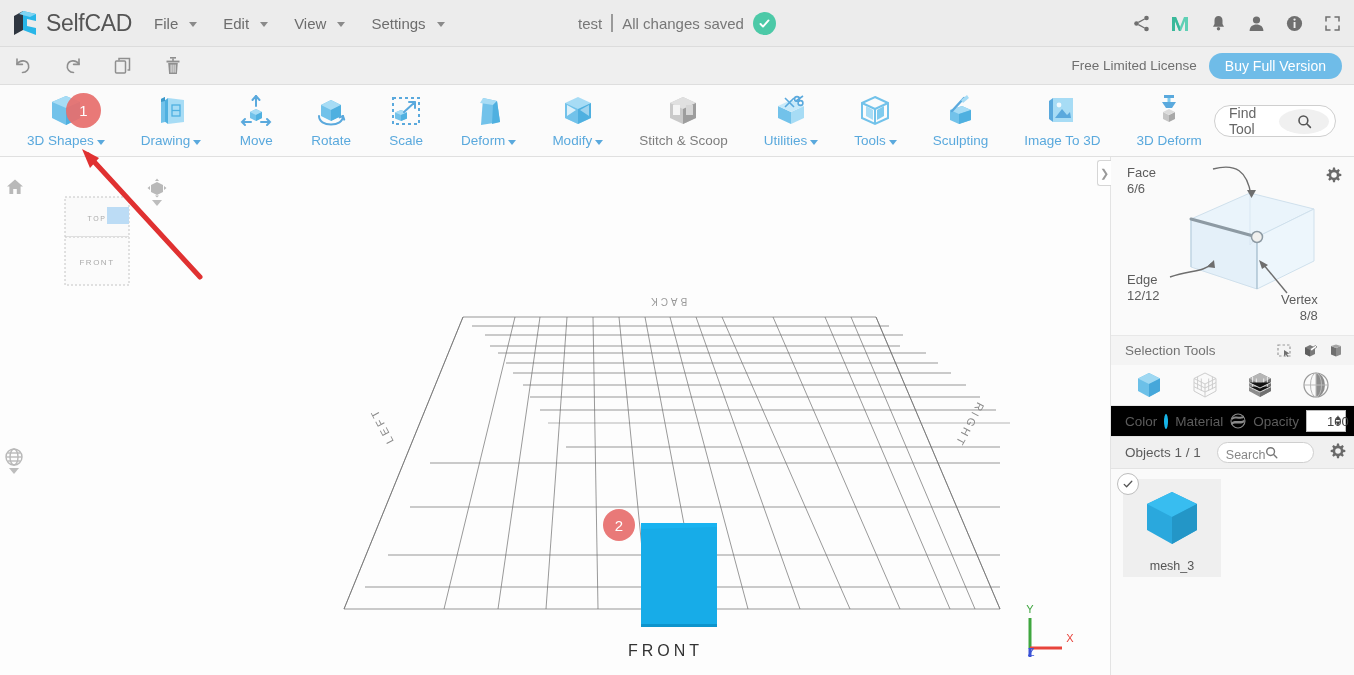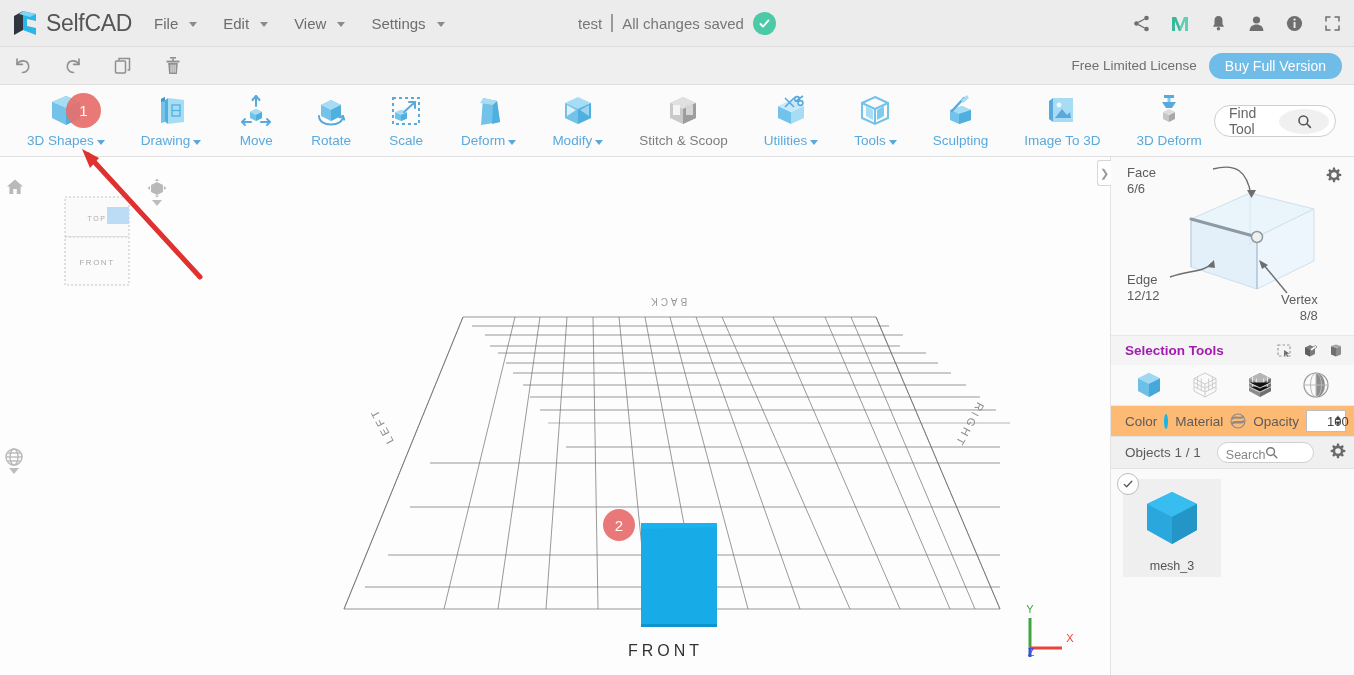--- a/index.html
+++ b/index.html
@@ -149,31 +149,31 @@
   .sd-label { position: absolute; font-size: 13px; color: #5c5c5c; line-height: 16px; }
   .sd-face { left: 16px; top: 8px; }
   .sd-edge { left: 16px; top: 115px; }
   .sd-vertex { left: 170px; top: 135px; text-align: right; }
 
   .sel-tools-hdr {
     height: 30px; display: flex; align-items: center;
     padding: 0 10px 0 14px; border-top: 1px solid #e8e8e8;
     background: #f4f4f4;
   }
-  .sel-tools-hdr .t { font-size: 13.5px; color: #a21caf; flex: 1; font-weight: bold; }
+  .sel-tools-hdr .t { font-size: 13.5px; color: #737373; flex: 1; }
   .sth-icons { display: flex; gap: 10px; align-items: center; }
   .sth-icons span { color: #8d8d8d; cursor: pointer; display: flex; }
   .sel-modes {
     height: 40px; display: flex; align-items: center;
     justify-content: space-around; background: #fafafa; padding: 0 10px;
   }
   .sel-modes span { cursor: pointer; display: flex; }
   .color-row {
     height: 32px; display: flex; align-items: center; gap: 7px;
-    padding: 0 8px 0 14px; background: #fdba74;
+    padding: 0 8px 0 14px; background: #000000;
     border-top: 1px solid #e8e8e8; border-bottom: 1px solid #e3e3e3;
   }
   .color-row .lb { font-size: 13.5px; color: #5c5c5c; }
   .swatch { width: 15px; height: 15px; border-radius: 50%; background: #17b5e8; cursor: pointer; }
   .mat-ico { color: #8a8a8a; cursor: pointer; display: flex; }
   .opacity-box {
     width: 40px; height: 22px; border: 1px solid #bdbdbd; background: #fff;
     display: flex; align-items: center; padding-left: 20px;
     font-size: 13px; color: #444; cursor: text; position: relative;
   }

